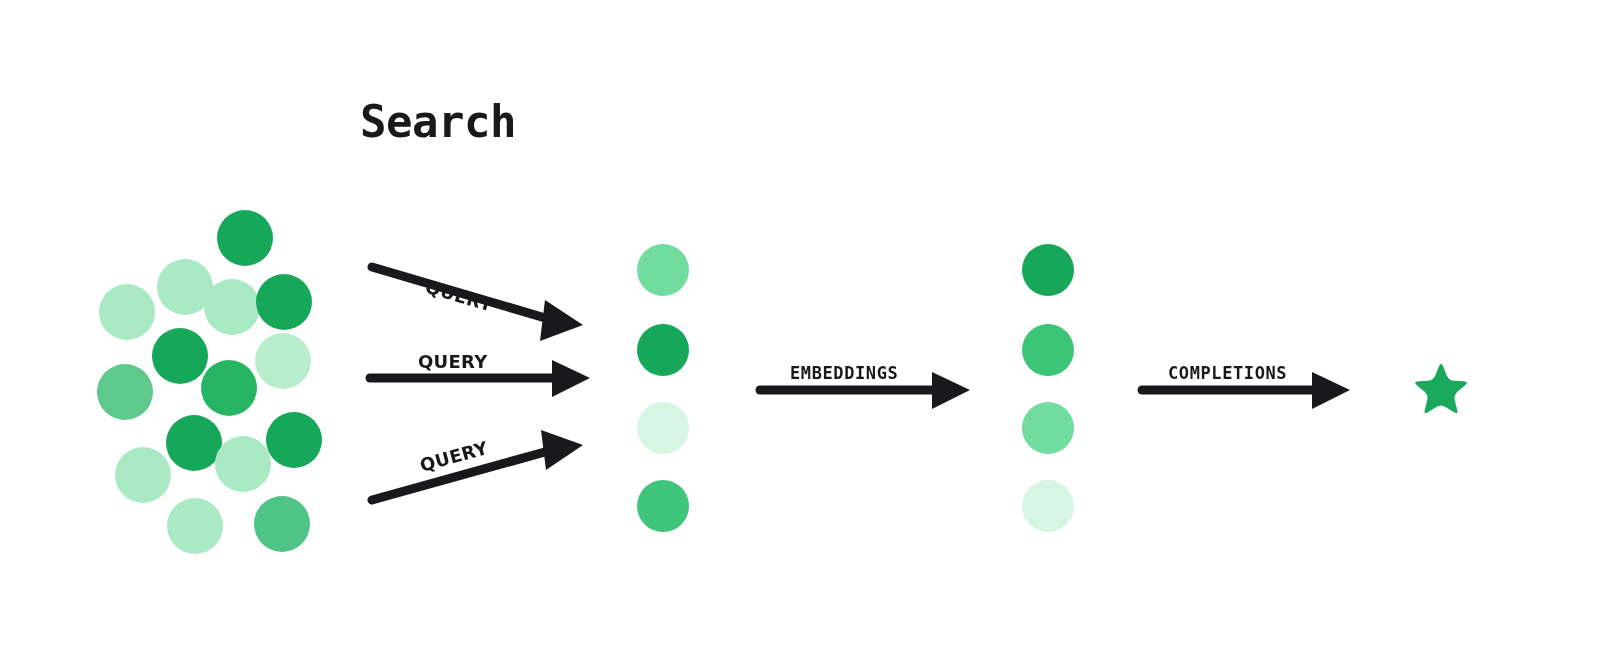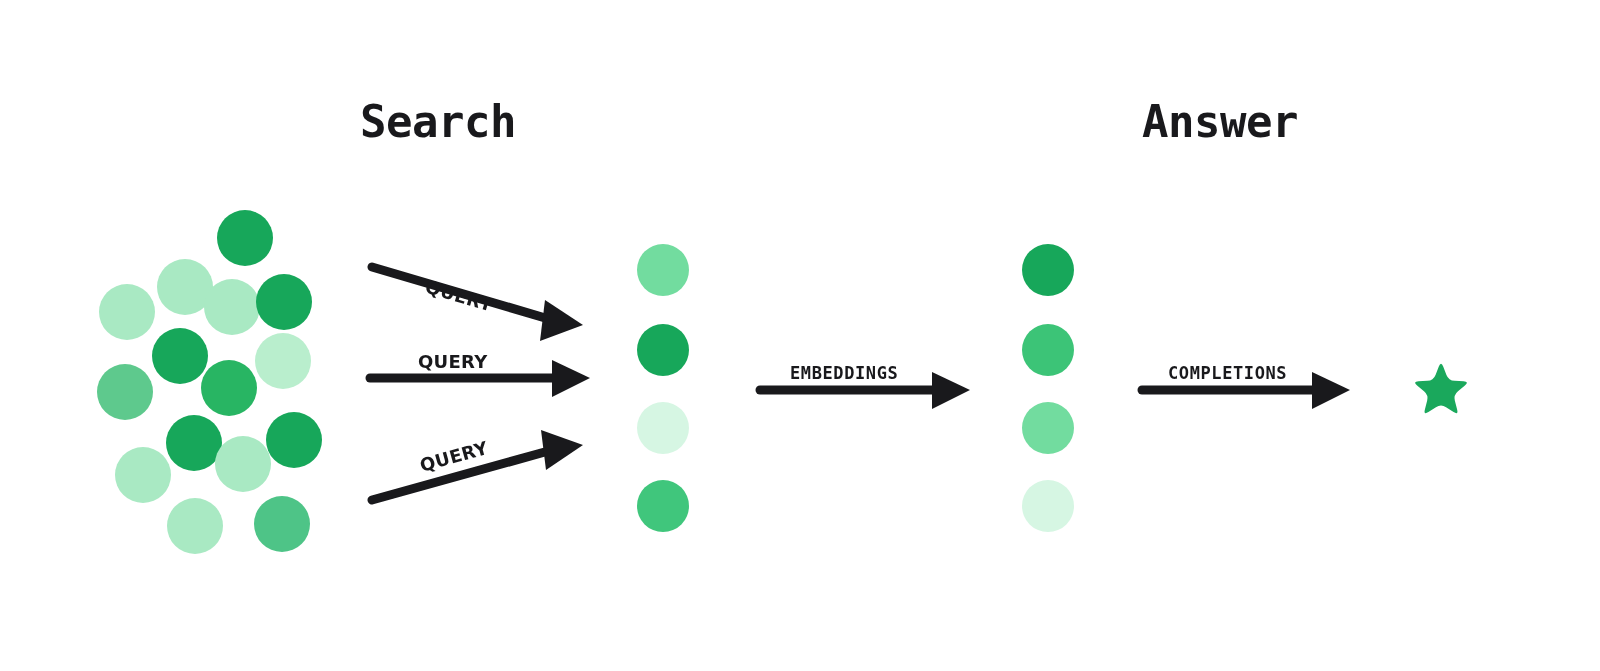--- a/index.html
+++ b/index.html
@@ -62,21 +62,20 @@
   }
   .arrow-head { fill: #19191c; }
   .cluster-dot, .rank-dot { stroke: none; }
 </style>
 </head>
 <body>
 
 <div id="stage">
 
   <div class="stage-heading" id="heading-search">Search</div>
-  <div class="stage-heading" id="heading-answer">Answer</div>
 
   <svg class="stage-svg" viewBox="0 0 1600 671">
 
     <g id="cluster-group">
         <circle cx="245" cy="238" r="28" fill="#17a75a" class="cluster-dot"></circle>
         <circle cx="185" cy="287" r="28" fill="#a9e9c3" class="cluster-dot"></circle>
         <circle cx="127" cy="312" r="28" fill="#a9e9c3" class="cluster-dot"></circle>
         <circle cx="232" cy="307" r="28" fill="#a9e9c3" class="cluster-dot"></circle>
         <circle cx="284" cy="302" r="28" fill="#17a75a" class="cluster-dot"></circle>
         <circle cx="180" cy="356" r="28" fill="#17a75a" class="cluster-dot"></circle>

